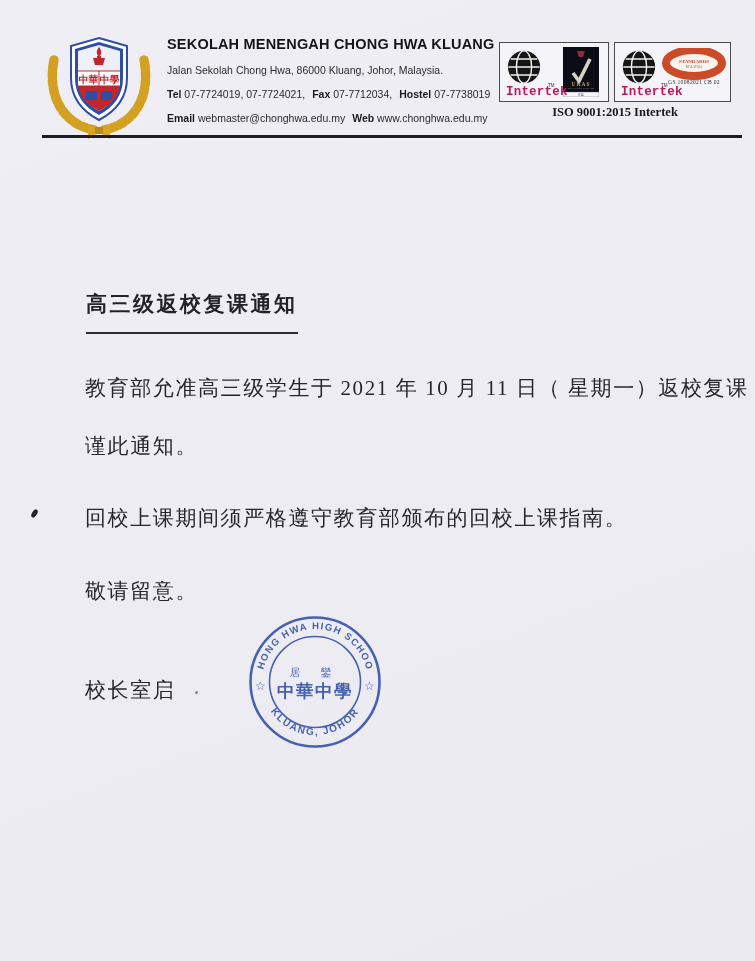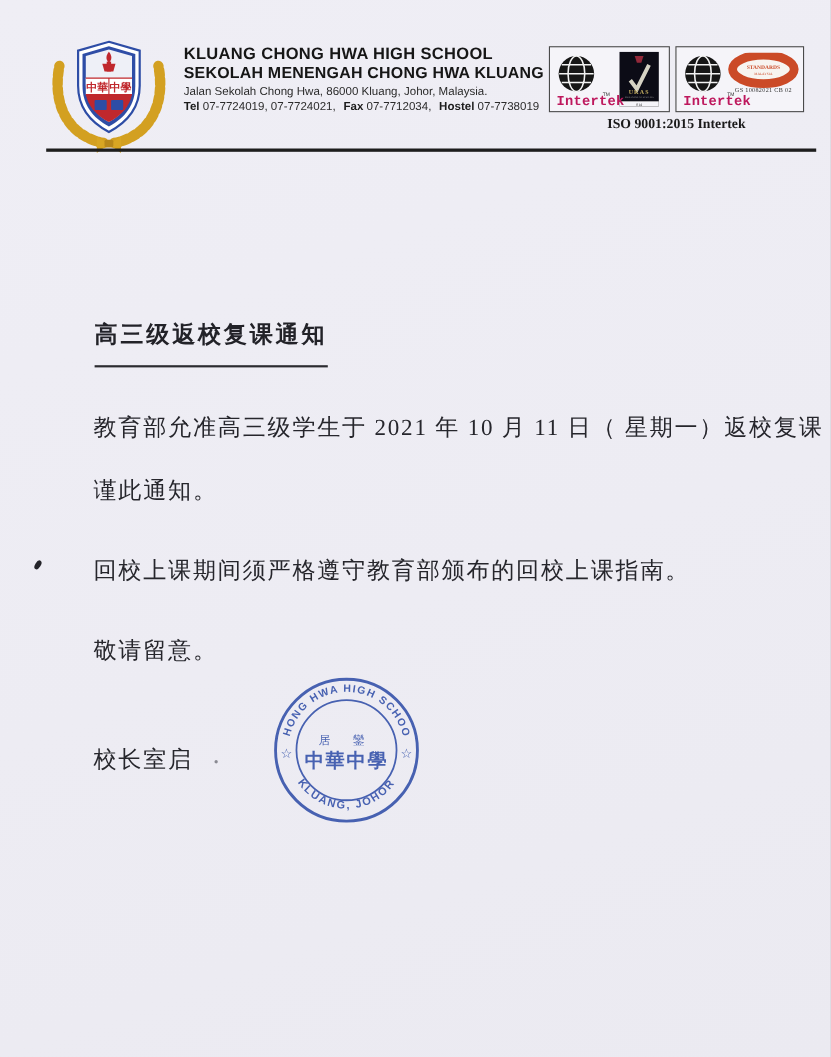--- a/index.html
+++ b/index.html
@@ -11,21 +11,21 @@
   }
   
   .crest{position:absolute;left:36px;top:34px;width:127px;height:108px;}
   .school-block{position:absolute;left:167px;top:34px;width:330px;}
   .school-cn{font-size:28px;font-weight:bold;letter-spacing:25px;color:#141414;
     font-family:"Liberation Serif","DejaVu Serif",serif;white-space:nowrap;line-height:1;}
   .school-en{margin-top:8px;font-family:"Liberation Sans","DejaVu Sans",sans-serif;
     font-weight:bold;font-size:15px;letter-spacing:.3px;color:#161616;line-height:1;}
   .school-my{margin-top:3px;font-family:"Liberation Sans","DejaVu Sans",sans-serif;
     font-weight:bold;font-size:14.5px;letter-spacing:.2px;color:#161616;line-height:1;}
-  .lh-small{margin-top:3px;font-family:"Liberation Sans","DejaVu Sans",sans-serif;
+  .lh-small{margin-top:13px;font-family:"Liberation Sans","DejaVu Sans",sans-serif;
     font-size:10.5px;color:#2b2b2b;line-height:1.08;white-space:nowrap;}
   .lh-small b{font-weight:bold;color:#1c1c1c;}
   .lh-small .gap{display:inline-block;width:7px;}
   .certs{position:absolute;left:499px;top:42px;width:232px;height:58px;display:flex;gap:5px;}
   .cert-box{position:relative;background:#f5f4f9;border:1.2px solid #4a4a4a;height:58px;}
   .cert-box.b1{width:110px;}
   .cert-box.b2{width:117px;}
   .globe{position:absolute;left:5px;top:5px;}
   .intertek{position:absolute;left:6px;bottom:2px;font-family:Liberation Mono, monospace;
     font-weight:bold;font-size:12.5px;color:#be185d;letter-spacing:.2px;}
@@ -82,24 +82,24 @@
         <line x1="63" y1="37" x2="63" y2="52" stroke="#c0282d" stroke-width="1"></line>
         <text x="52.5" y="48.5" font-size="10" font-weight="bold" fill="#c0282d" text-anchor="middle">中華</text>
         <text x="73.5" y="48.5" font-size="10" font-weight="bold" fill="#c0282d" text-anchor="middle">中學</text>
         <rect x="50" y="57" width="11" height="9" rx="1" fill="#2e4da6"></rect>
         <rect x="65" y="57" width="11" height="9" rx="1" fill="#2e4da6"></rect>
       </g>
     </svg>
   </div>
 
   <div class="school-block">
-    <div class="school-en">KLUANG CHONG HWA HIGH SCHOOL</div>
     <div class="school-my">SEKOLAH MENENGAH CHONG HWA KLUANG</div>
     <div class="lh-small">Jalan Sekolah Chong Hwa, 86000 Kluang, Johor, Malaysia.</div>
     <div class="lh-small"><b>Tel</b> <span>07-7724019, 07-7724021,</span><span class="gap"></span><b>Fax</b> <span>07-7712034,</span><span class="gap"></span><b>Hostel</b> <span>07-7738019</span></div>
+    <div class="lh-small"><b>Email</b> <span>webmaster@chonghwa.edu.my</span><span class="gap"></span><b>Web</b> <span>www.chonghwa.edu.my</span></div>
   </div>
 
   <div class="certs">
     <div class="cert-box b1">
       <svg class="globe" width="38" height="38" viewBox="0 0 40 40">
         <circle cx="20" cy="20" r="17" fill="#161616"></circle>
         <g stroke="#f2f2f2" stroke-width="1.5" fill="none">
           <ellipse cx="20" cy="20" rx="8" ry="17"></ellipse>
           <path d="M3.5,20 H36.5 M6,11.5 H34 M6,28.5 H34"></path>
         </g>

